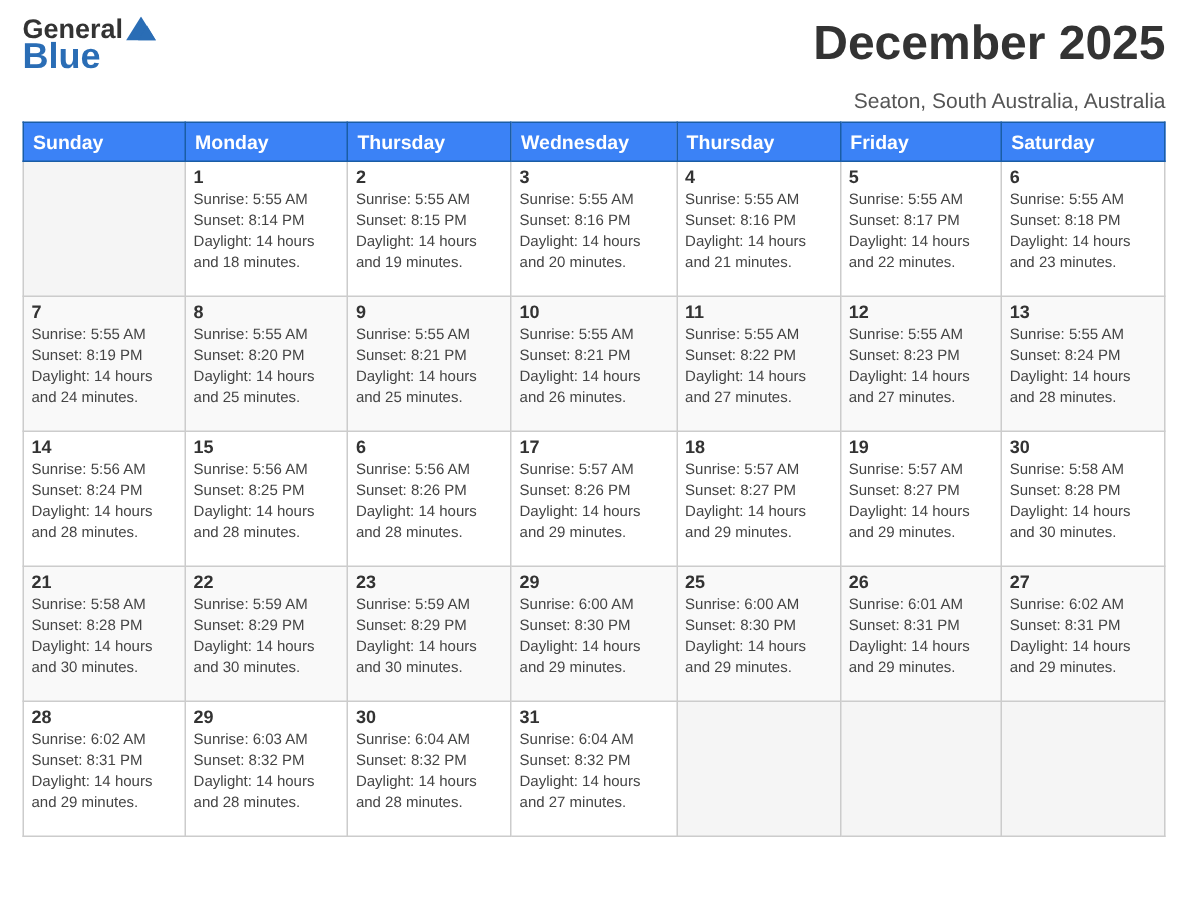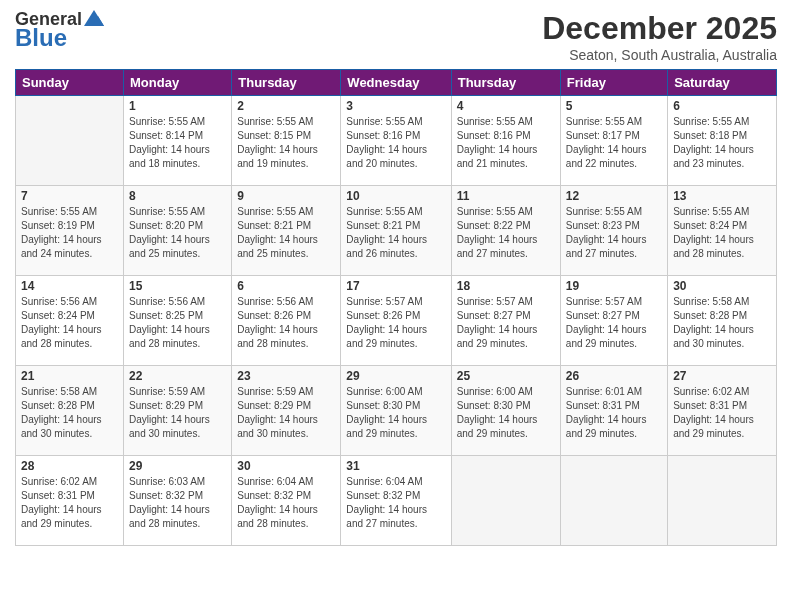--- a/index.html
+++ b/index.html
@@ -21,41 +21,42 @@
       margin-bottom: 6px;
     }
     .logo {
       display: flex;
       flex-direction: column;
       align-items: flex-start;
       line-height: 1;
     }
     .logo-row {
       display: flex;
-      align-items: flex-start;
+      align-items: center;
     }
     .title-section {
       text-align: right;
     }
     .month-title {
       font-size: 32px;
       font-weight: bold;
       color: #333;
     }
     .location-title {
       font-size: 14px;
       color: #555;
+      margin-top: 12px;
     }
     .calendar-table {
       width: 100%;
       border-collapse: collapse;
       border: 1px solid #ccc;
     }
     .calendar-table th {
-      background-color: #701a75;
+      background-color: #3b82f6;
       color: #fff;
       text-align: left;
       padding: 5px 6px;
       font-size: 13px;
       font-weight: bold;
       border: 1px solid #1a5da5;
     }
     .calendar-table td {
       border: 1px solid #ccc;
       vertical-align: top;

